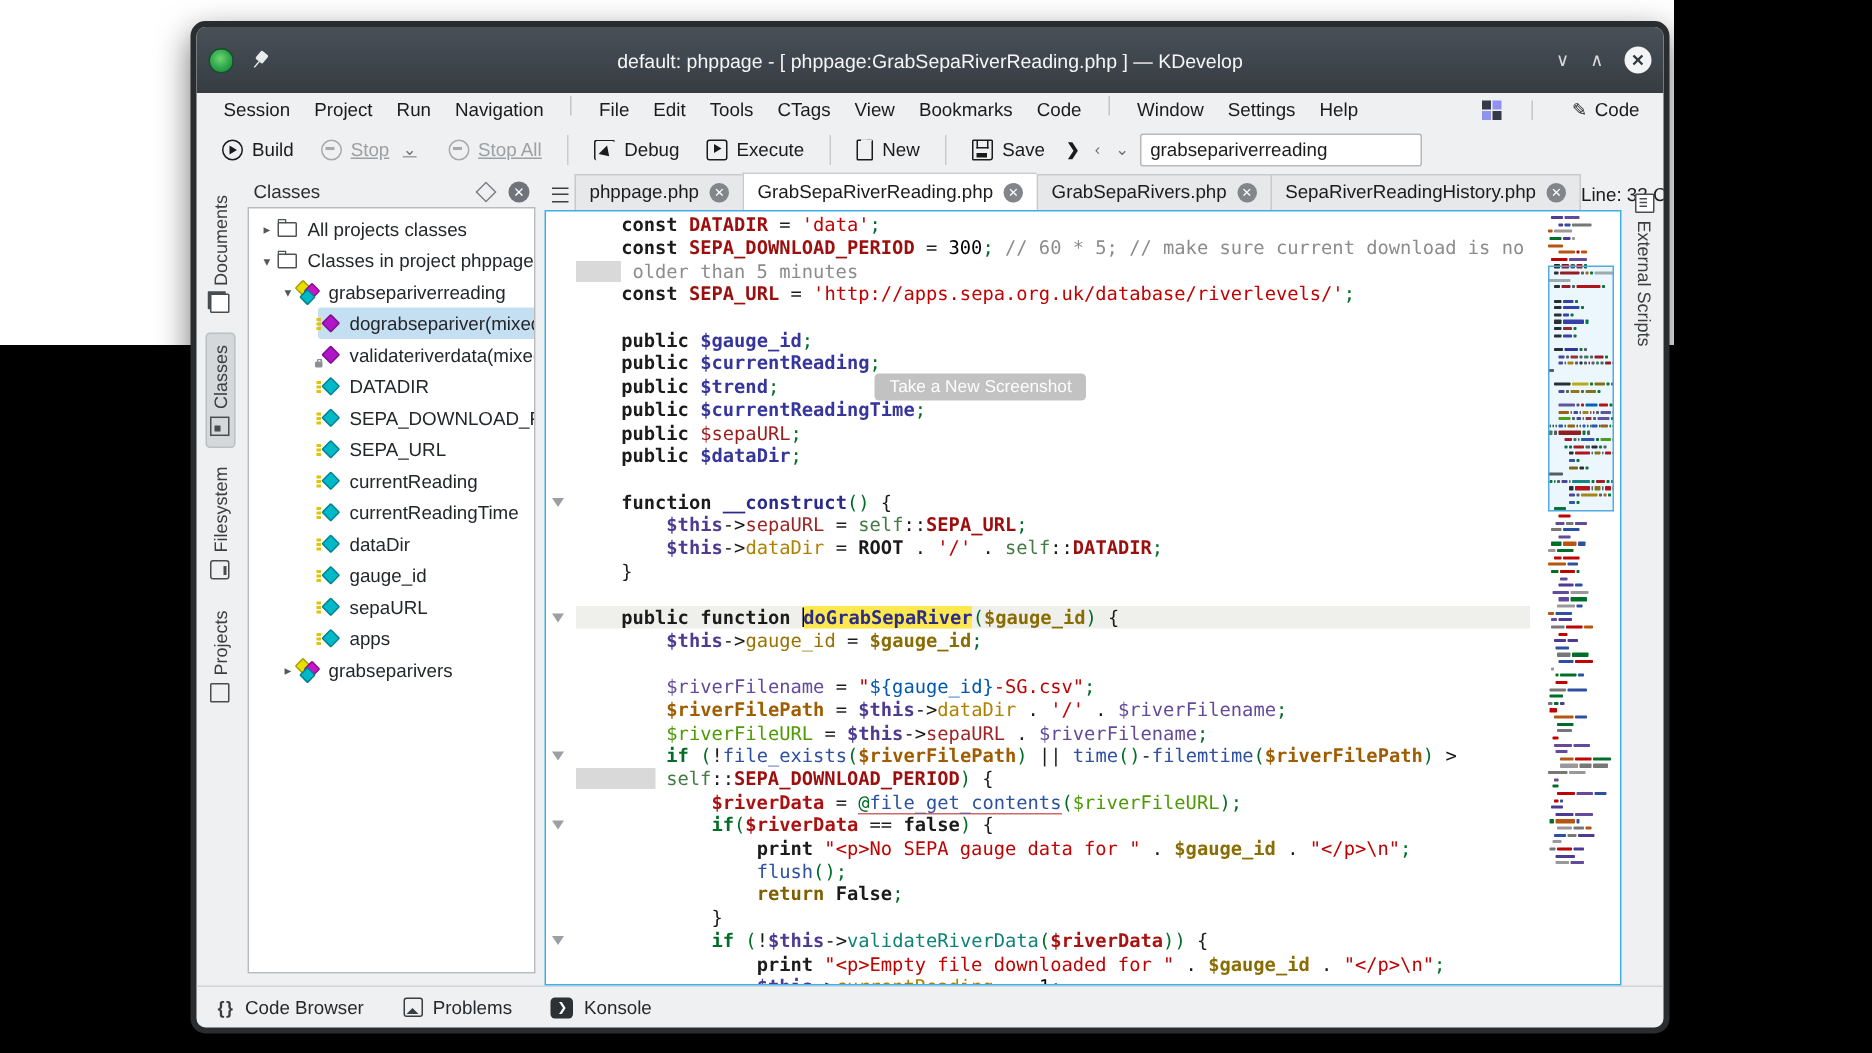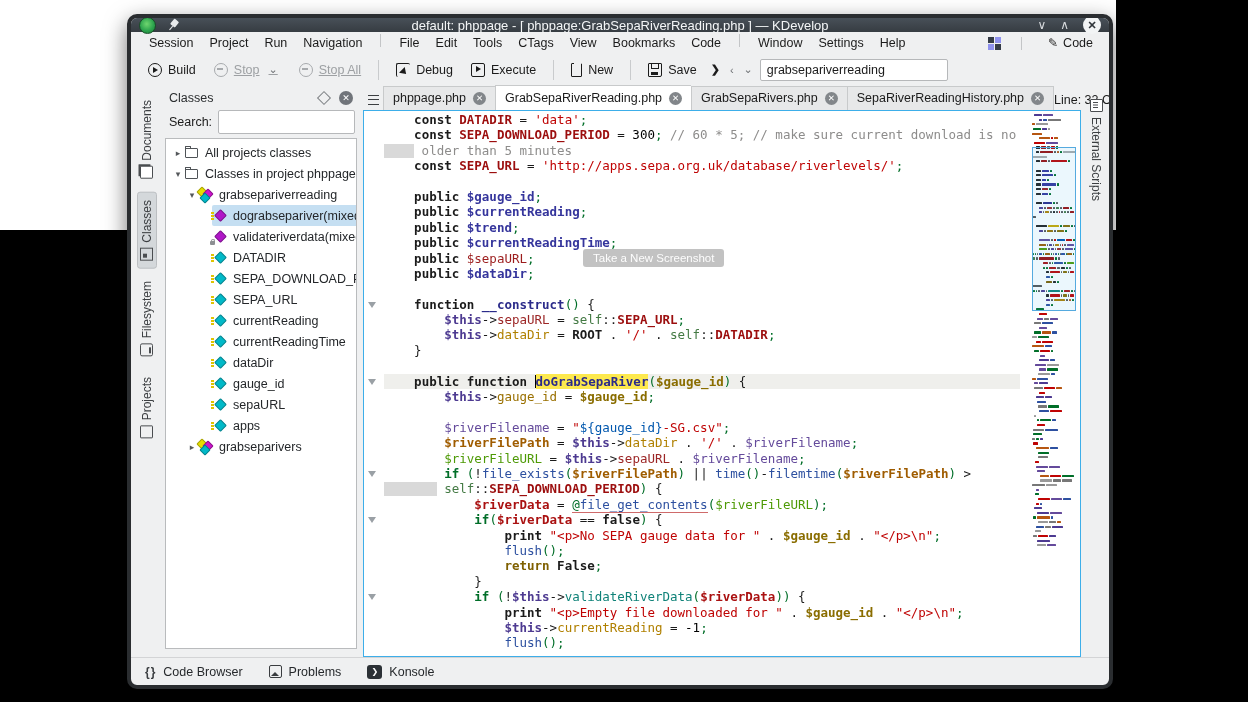--- a/index.html
+++ b/index.html
@@ -3,21 +3,21 @@
 <meta charset="utf-8">
 <style>
   html,body{margin:0;padding:0;background:#000;width:1248px;height:702px;overflow:hidden;
     font-family:"Liberation Sans",sans-serif;-webkit-font-smoothing:antialiased;}
   .page{position:relative;width:1248px;height:702px;background:#000;}
   .backdrop{position:absolute;left:0;top:0;width:1116px;height:230px;background:#fff;}
   
   .window{position:absolute;left:127px;top:14px;width:986px;height:675px;
     background:#eff0f1;border:4px solid #2a2d30;border-radius:10px;
     box-shadow:0 8px 22px rgba(0,0,0,.55);box-sizing:border-box;display:flex;flex-direction:column;overflow:hidden;}
-  .titlebar{height:14px;background:linear-gradient(#485058,#363c42);display:flex;align-items:center;
+  .titlebar{height:44px;background:linear-gradient(#485058,#363c42);display:flex;align-items:center;
     color:#f4f6f7;font-size:13px;padding:0 8px;flex:0 0 auto;}
   .tb-left{display:flex;align-items:center;gap:10px;width:180px;}
   .kdev-logo{width:17px;height:17px;border-radius:50%;background:radial-gradient(circle at 45% 40%,#6fd66f 0%,#2da44e 55%,#1d7a38 100%);border:1px solid #174f27;box-sizing:border-box;}
   .pin{width:14px;height:14px;position:relative;transform:rotate(40deg);}
   .pin::before{content:"";position:absolute;left:4px;top:1px;width:6px;height:7px;background:#e8eaec;border-radius:1px;}
   .pin::after{content:"";position:absolute;left:6.5px;top:8px;width:1.5px;height:5px;background:#e8eaec;}
   .tb-title{flex:1;text-align:center;white-space:nowrap;overflow:hidden;text-overflow:ellipsis;}
   .tb-ctrls{display:flex;align-items:center;gap:14px;width:180px;justify-content:flex-end;}
   .wbtn{color:#d7dadd;font-size:12px;line-height:1;cursor:default;}
   .wclose{width:18px;height:18px;border-radius:50%;background:#f2f4f5;color:#31363b;font-size:11px;font-weight:bold;
@@ -268,24 +268,20 @@
             <span>Projects</span>
           </div>
         </div>
 
       <div class="panel">
         <div class="panel-head">
           <span class="ph-title">Classes</span>
           <span class="float-icon"></span>
           <span class="close-circle">✕</span>
         </div>
-        <div class="search-row">
-          <span>Search:</span>
-          <input style="">
-        </div>
         <div class="tree" id="class-tree">
             <div class="trow" style="padding-left: 6px;">
               <span class="twist">▸</span>
               <span class="tic">
                 <span class="folder"></span>
               </span>
               <span>All projects classes</span>
             </div>
             <div class="trow" style="padding-left: 6px;">
               <span class="twist">▾</span>

